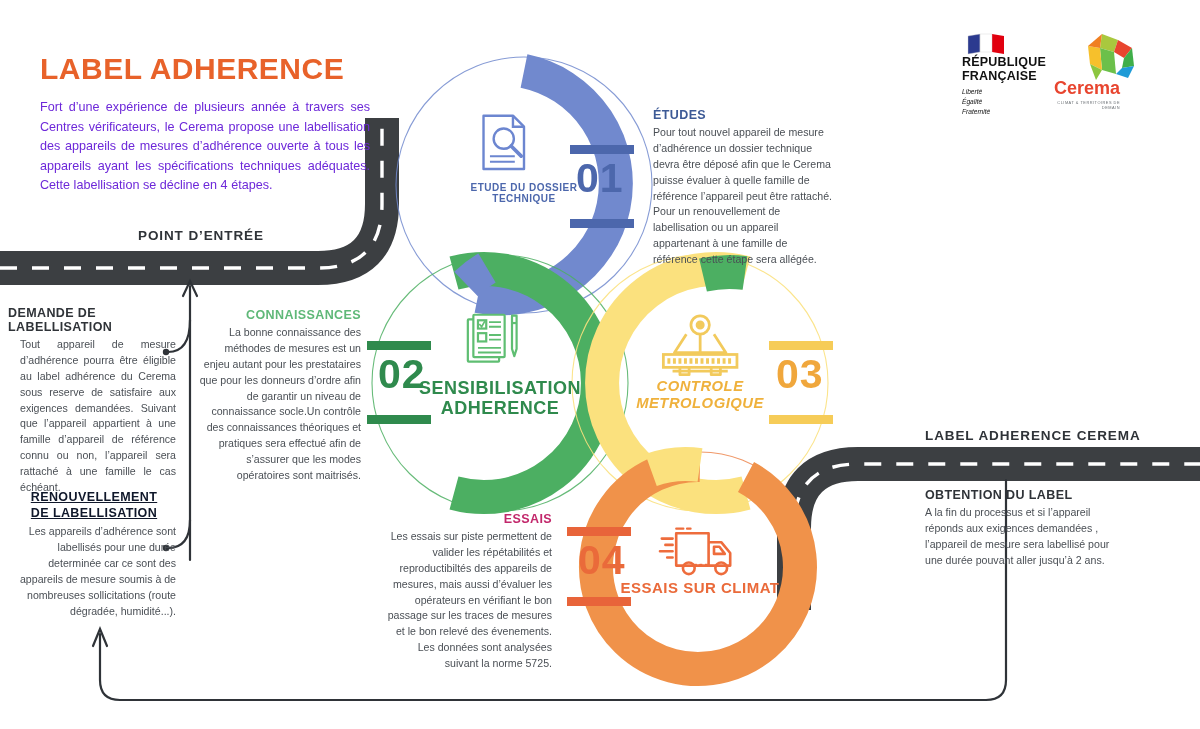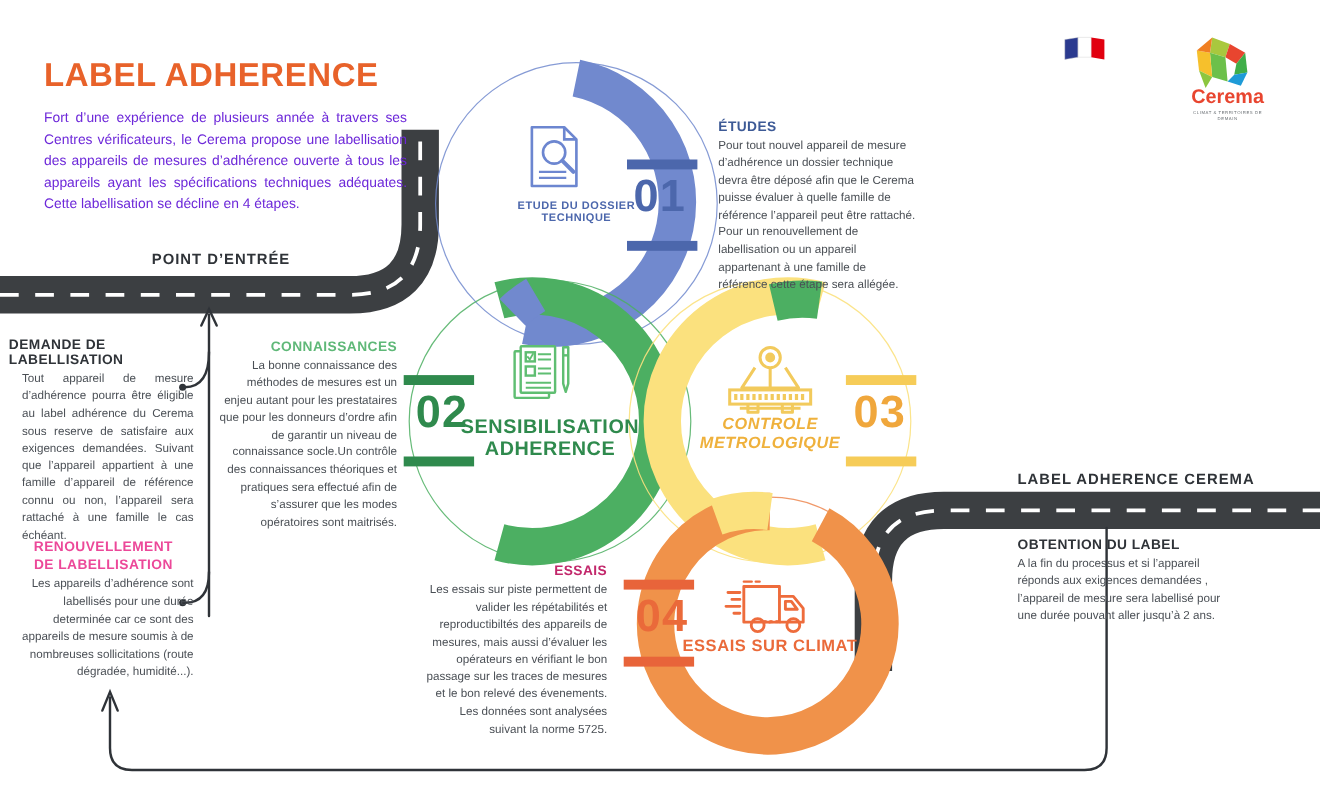--- a/index.html
+++ b/index.html
@@ -177,21 +177,32 @@
       <path d="M4 14 L18 2 L16 16 Z" fill="#F07F22"></path>
       <path d="M6 32 L18 38 L12 48 Z" fill="#8CC63F"></path>
     </g>
   </svg>
 
   <div id="title-block">
     <h1 id="main-title">LABEL ADHERENCE</h1>
     <p id="intro-text">Fort d’une expérience de plusieurs année à travers ses Centres vérificateurs, le Cerema propose une labellisation des appareils de mesures d’adhérence ouverte à tous les appareils ayant les spécifications techniques adéquates. Cette labellisation se décline en 4 étapes.</p>
   </div>
 
-  <div class="block" style="left:1076px;top:78px;width:80px;text-align:center;">
+  <div class="block" style="left:962px;top:55px;width:100px;">
+    <div style="font-size:12.5px;font-weight:bold;letter-spacing:.2px;line-height:1.15;color:#111;">
+      <span>RÉPUBLIQUE</span><br>
+      <span>FRANÇAISE</span>
+    </div>
+    <div style="font-size:6.6px;font-style:italic;line-height:1.5;color:#111;margin-top:3px;">
+      <span>Liberté</span><br>
+      <span>Égalité</span><br>
+      <span>Fraternité</span>
+    </div>
+  </div>
+  <div class="block" style="left:1040px;top:78px;width:80px;text-align:right;">
     <div style="font-size:18px;font-weight:bold;color:#E8452F;letter-spacing:0px;">Cerema</div>
     <div style="font-size:3.9px;letter-spacing:.5px;color:#6b7075;margin-top:1px;">CLIMAT &amp; TERRITOIRES DE DEMAIN</div>
   </div>
 
   <div class="road-label" style="left:138px;top:228px;">POINT D’ENTRÉE</div>
   <div class="road-label" style="left:925px;top:428px;">LABEL ADHERENCE CEREMA</div>
 
   <div class="step-name c-blue" style="left:424px;top:182px;width:200px;font-size:10px;">
     <span>ETUDE DU DOSSIER</span><br>
     <span>TECHNIQUE</span>
@@ -230,21 +241,21 @@
     <p class="blk-head" style="color:#C2276B;">ESSAIS</p>
     <p class="blk-body">Les essais sur piste permettent de valider les répétabilités et reproductibiltés des appareils de mesures, mais aussi d’évaluer les opérateurs en vérifiant le bon passage sur les traces de mesures et le bon relevé des évenements. Les données sont analysées suivant la norme 5725.</p>
   </div>
 
   <div class="block" style="left:8px;top:306px;width:168px;">
     <p class="blk-head" style="color:#2f3338;text-align:left;">DEMANDE DE LABELLISATION</p>
     <p class="blk-body ta-just" style="margin-left:12px;">Tout appareil de mesure d’adhérence pourra être éligible au label adhérence du Cerema sous reserve de satisfaire aux exigences demandées. Suivant que l’appareil appartient à une famille d’appareil de référence connu ou non, l’appareil sera rattaché à une famille le cas échéant.</p>
   </div>
 
   <div class="block ta-center" style="left:12px;top:490px;width:164px;">
-    <p class="blk-head" style="color:#ec4899;line-height:1.25;">
+    <p class="blk-head" style="color:#0f172a;line-height:1.25;text-decoration:underline;">
       <span>RENOUVELLEMENT</span><br>
       <span>DE LABELLISATION</span>
     </p>
     <p class="blk-body ta-right">Les appareils d’adhérence sont labellisés pour une durée determinée car ce sont des appareils de mesure soumis à de nombreuses sollicitations (route dégradée, humidité...).</p>
   </div>
 
   <div class="block ta-left" style="left:925px;top:488px;width:185px;">
     <p class="blk-head" style="color:#2f3338;">OBTENTION DU LABEL</p>
     <p class="blk-body">A la fin du processus et si l’appareil réponds aux exigences demandées , l’appareil de mesure sera labellisé pour une durée pouvant aller jusqu’à 2 ans.</p>
   </div>

